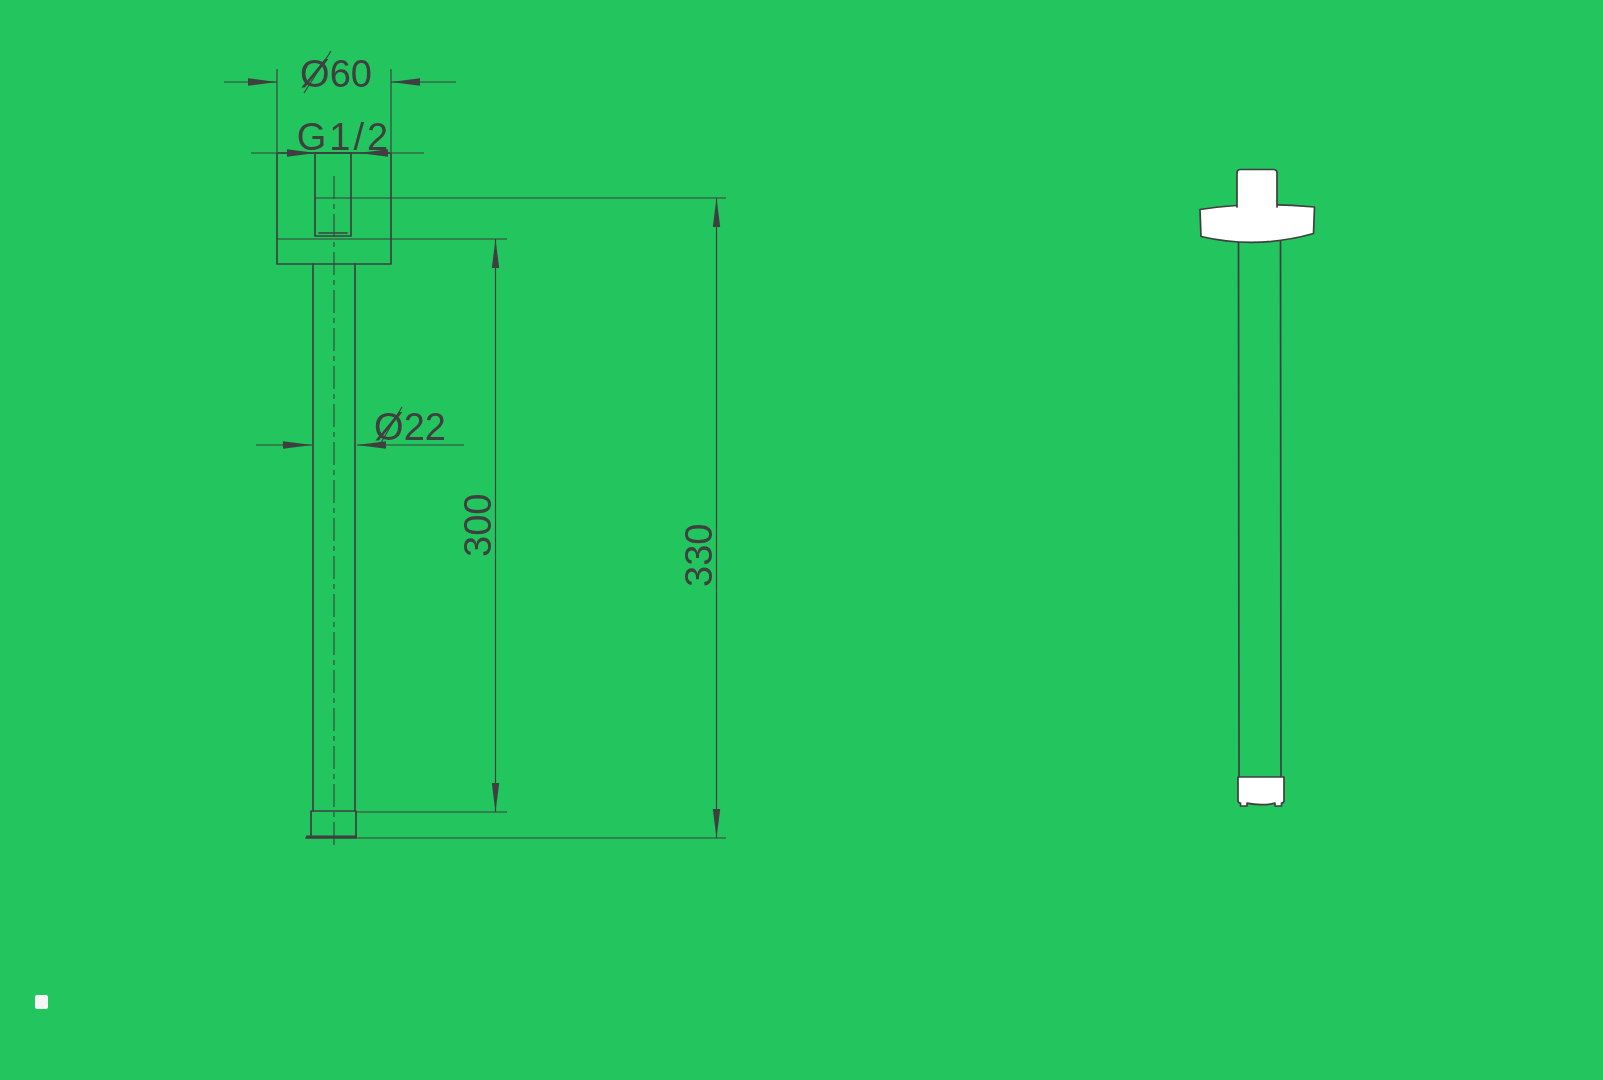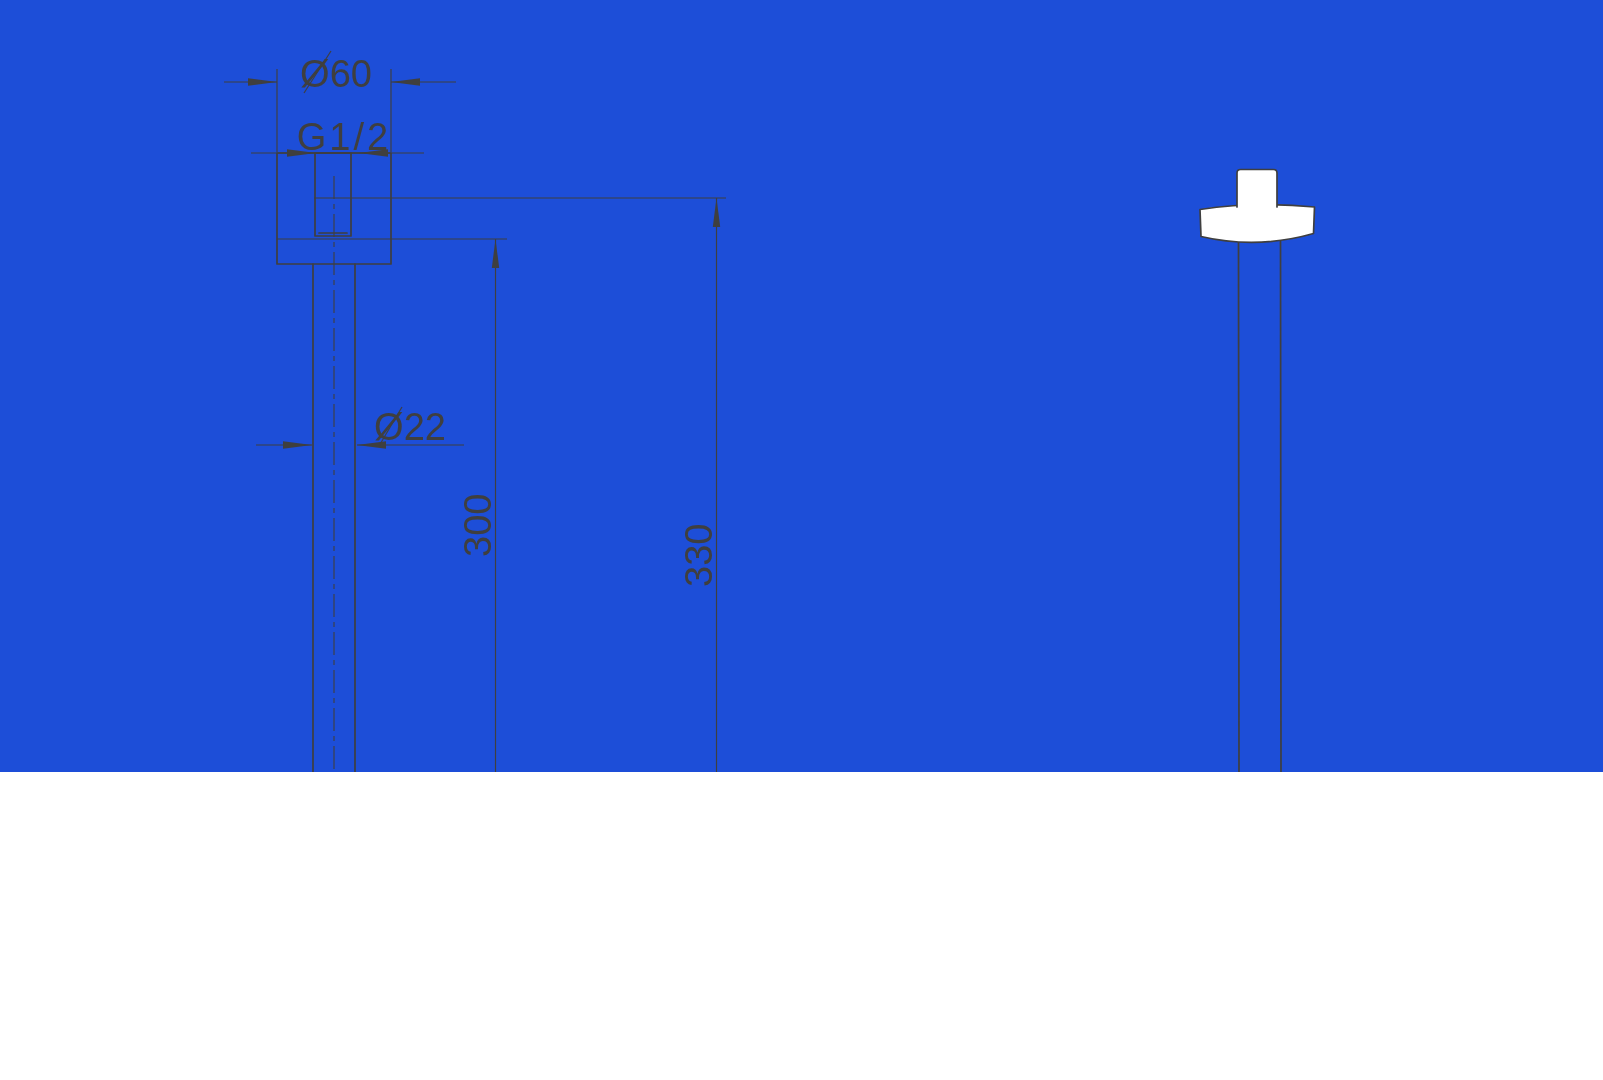--- a/index.html
+++ b/index.html
@@ -1,16 +1,16 @@
 <!DOCTYPE html>
 <html style="--line-color: #3f3f3f;"><head>
 <meta charset="utf-8">
 <style>
   html,body{margin:0;padding:0;background:#ffffff;}
-  .canvas{position:relative;width:1603px;height:772px;background:#1d4ed8;overflow:hidden;}
+  .canvas{position:relative;width:1603px;height:1080px;background:#22c55e;overflow:hidden;}
   svg{position:absolute;left:0;top:0;}
   
   .ol{fill:none;stroke:var(--line-color,#3f3f3f);stroke-width:1.7;stroke-linecap:round;stroke-linejoin:round;}
   .ol-thick{fill:none;stroke:var(--line-color,#3f3f3f);stroke-width:3;stroke-linecap:butt;}
   
   .dim{fill:none;stroke:var(--line-color,#3f3f3f);stroke-width:1.15;stroke-linecap:butt;}
   
   .ah{fill:var(--line-color,#3f3f3f);stroke:none;}
   
   .cl{fill:none;stroke:var(--line-color,#3f3f3f);stroke-width:1.1;stroke-dasharray:23 5 5 5;}

